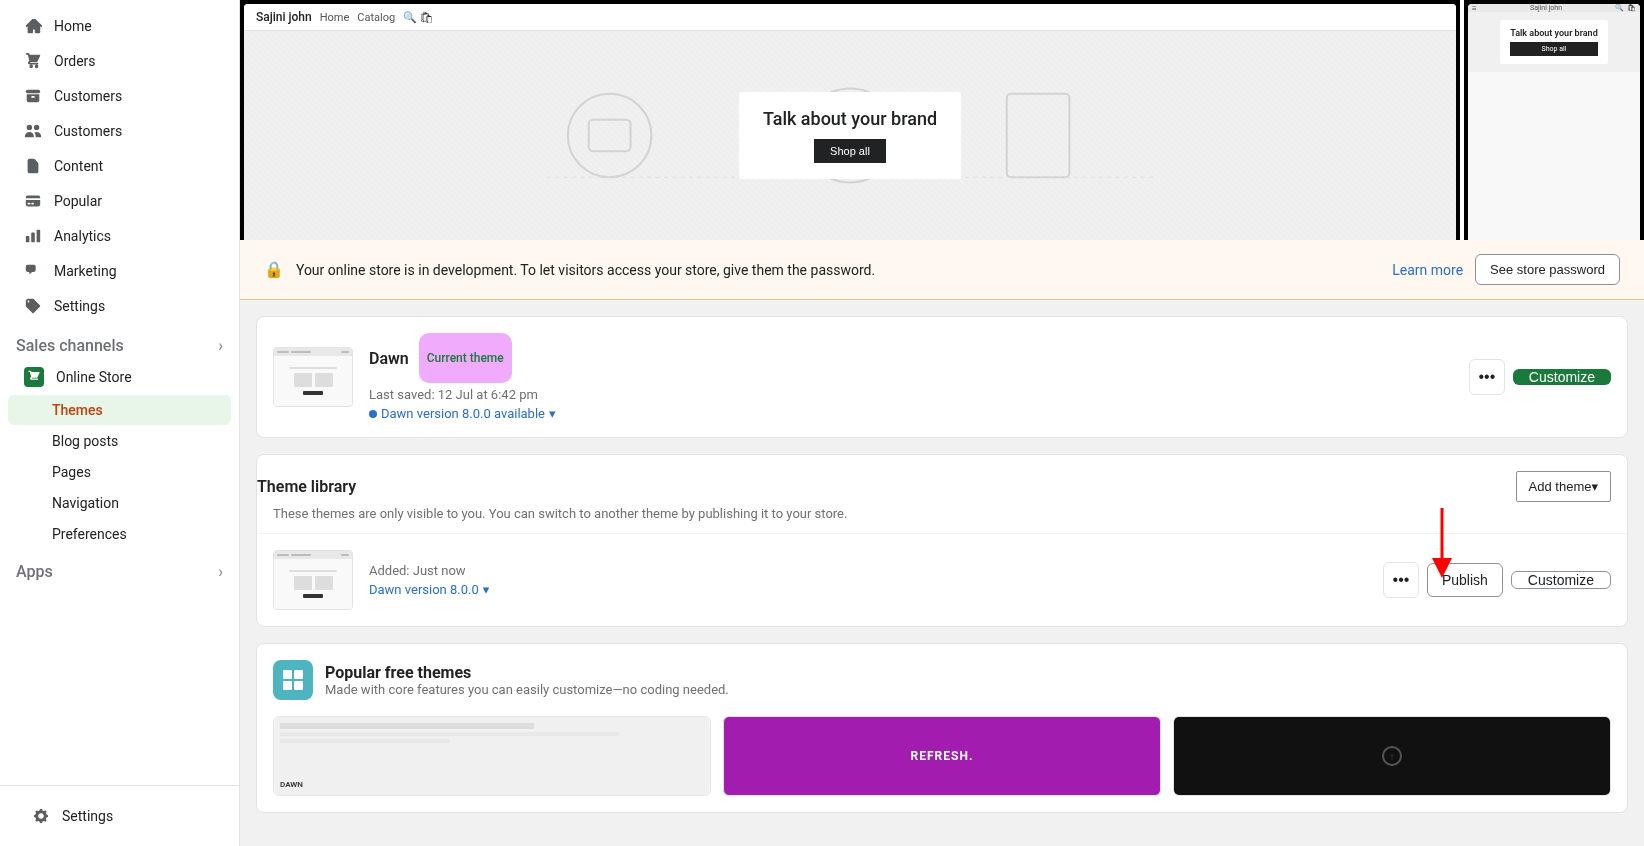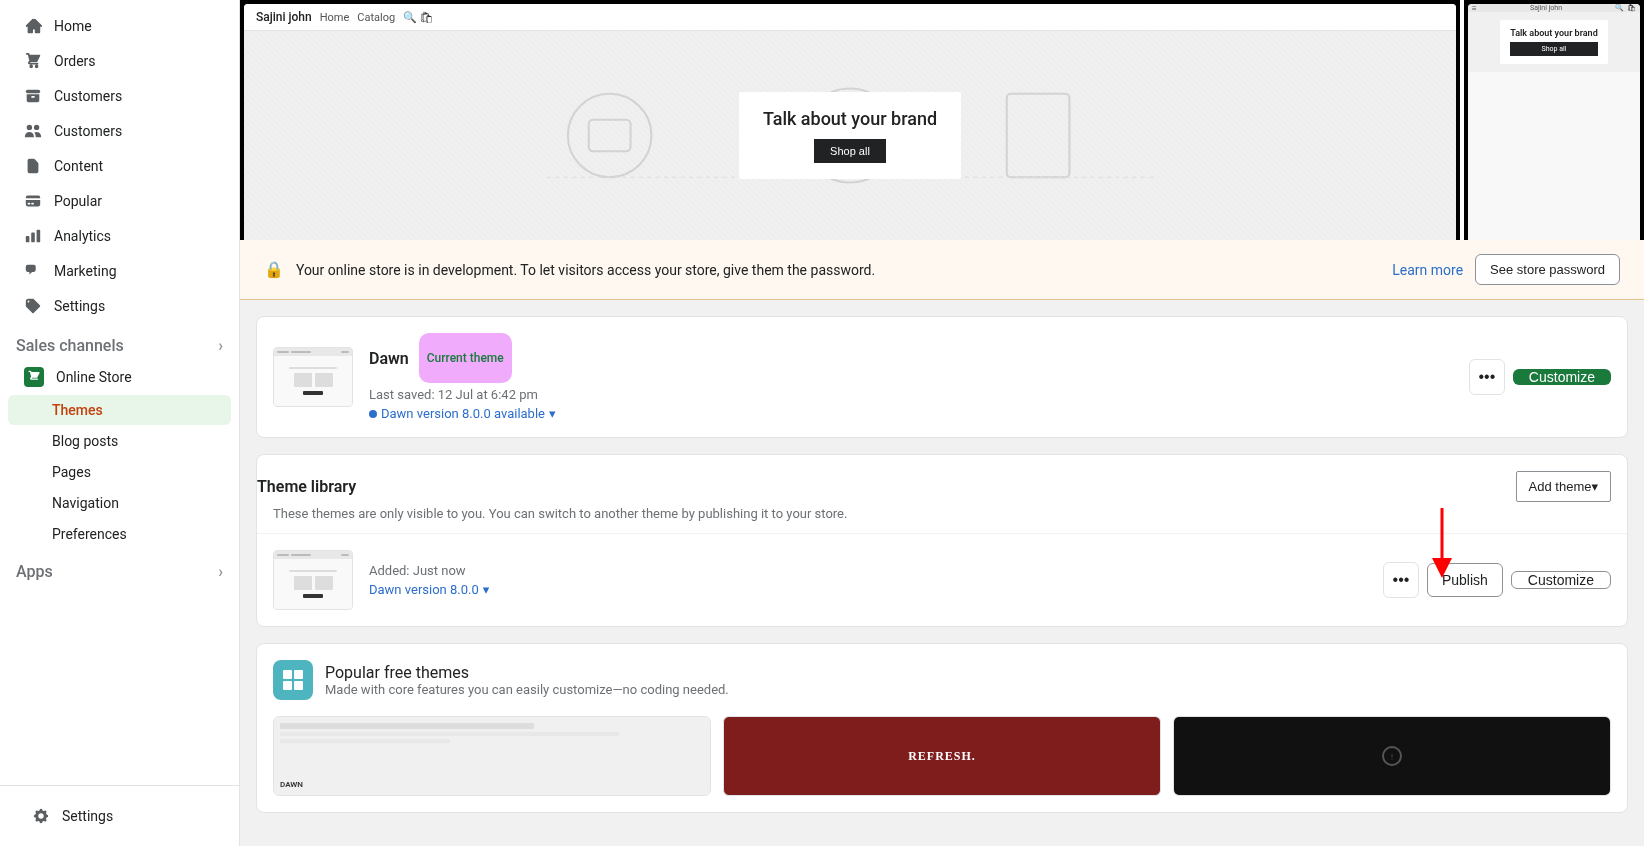--- a/index.html
+++ b/index.html
@@ -347,37 +347,37 @@
       height: 40px;
       background: #4eb5c0;
       border-radius: 8px;
       display: flex;
       align-items: center;
       justify-content: center;
       color: white;
       font-size: 20px;
       flex-shrink: 0;
     }
-    .popular-title { font-size: 16px; font-weight: 400; color: #202223; }
+    .popular-title { font-size: 16px; font-weight: 700; color: #202223; }
     .popular-subtitle { font-size: 13px; color: #6d7175; }
     .popular-themes-grid {
       display: flex;
       gap: 0;
       padding: 0 16px 16px 16px;
       gap: 12px;
     }
     .popular-theme-card {
       flex: 1;
       height: 80px;
       border-radius: 6px;
       overflow: hidden;
       border: 1px solid #e1e3e5;
     }
     .dawn-card { background: #e8e8e8; }
-    .refresh-card { background: #7f1d1d; font-family: Liberation Serif, serif; }
+    .refresh-card { background: #a21caf; }
     .dark-card { background: #1a1a1a; }
 
     
     .library-card { position: relative; }
   </style>
 </head>
 <body>
 
 <nav class="sidebar">
   <div class="sidebar-nav">

